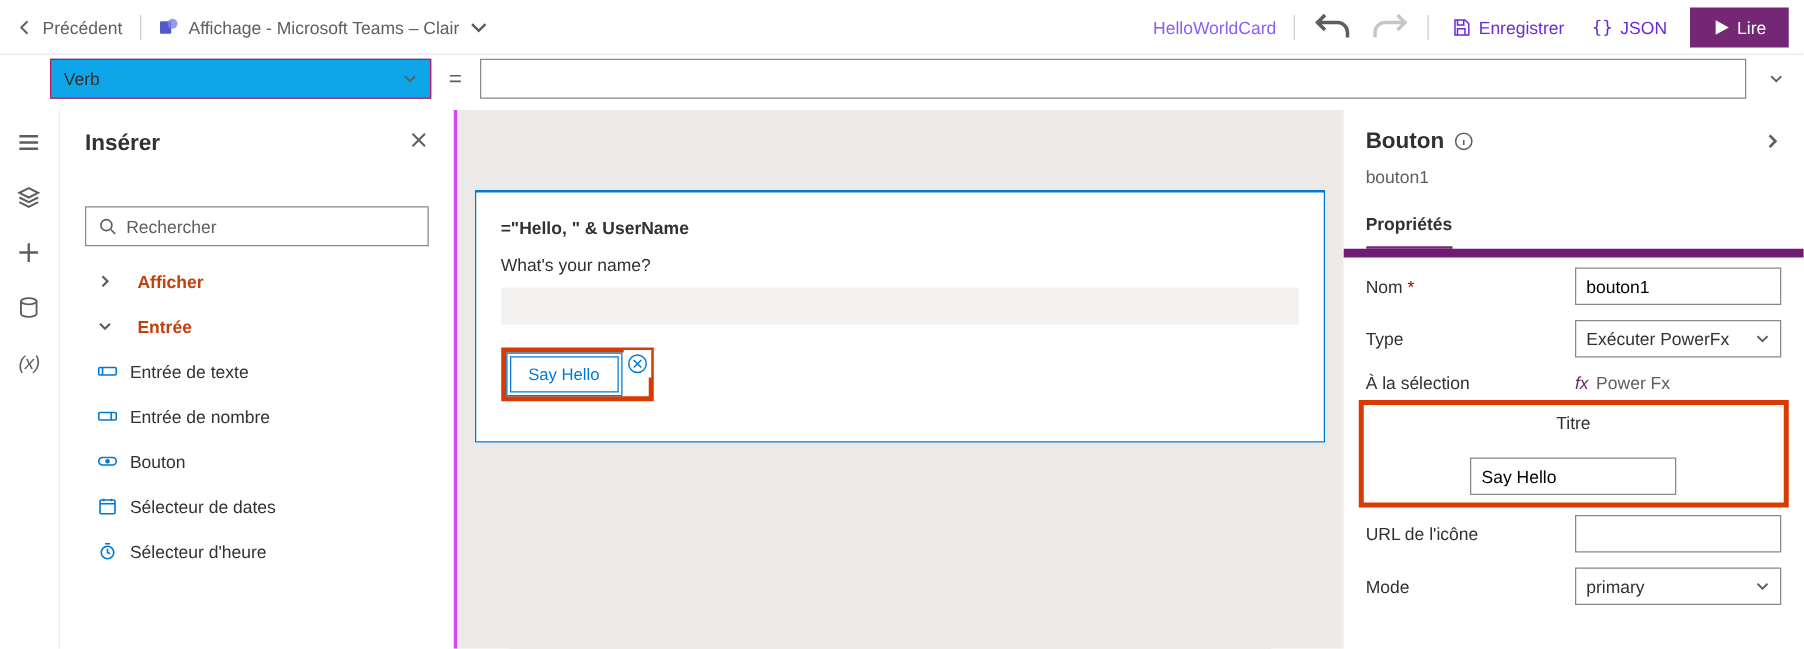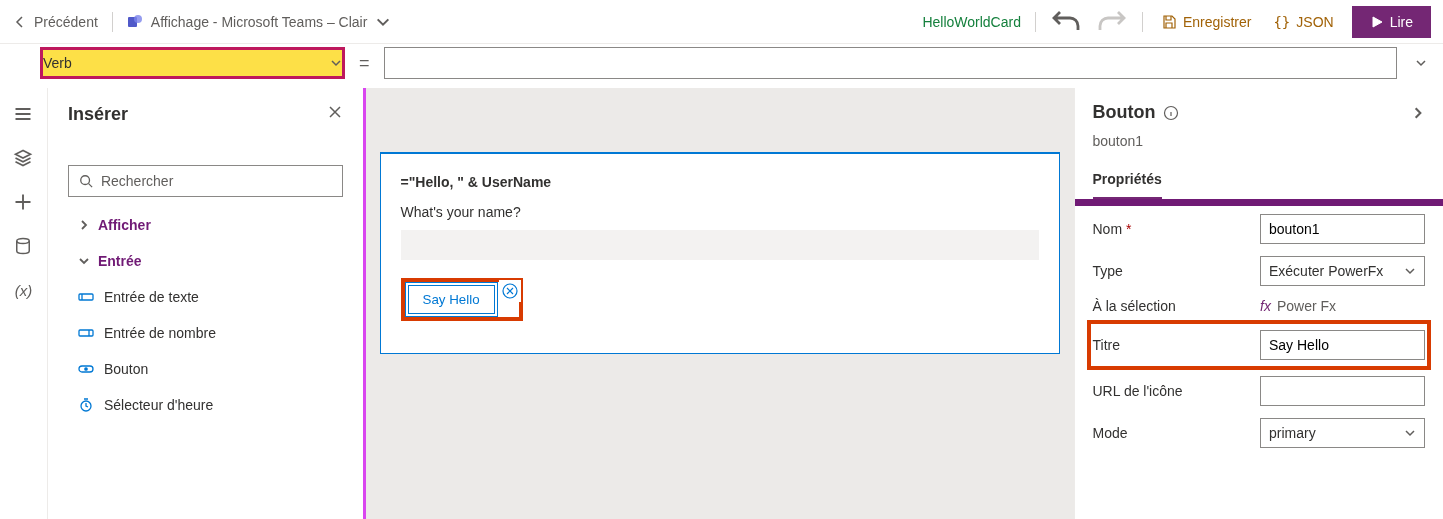--- a/index.html
+++ b/index.html
@@ -6,46 +6,46 @@
   body { width: 1443px; height: 519px; background: #fff; color: #323130; font-size: 14px; overflow: hidden; }
 
   
   .topbar { height: 44px; display: flex; align-items: center; padding: 0 12px; gap: 14px; border-bottom: 1px solid #edebe9; }
   .topbar .back { display: flex; align-items: center; gap: 6px; color: #605e5c; cursor: pointer; }
   .topbar .back svg { width: 16px; height: 16px; stroke: #605e5c; }
   .topbar .sep { width: 1px; height: 20px; background: #d2d0ce; }
   .topbar .themewrap { display: flex; align-items: center; gap: 8px; color: #605e5c; cursor: pointer; text-align: right; }
   .topbar .themewrap svg { width: 16px; height: 16px; }
   .topbar .spacer { flex: 1; }
-  .topbar .cardname { display: flex; align-items: center; gap: 6px; color: #15803d; cursor: pointer; }
+  .topbar .cardname { display: flex; align-items: center; gap: 6px; color: #8b5cf6; cursor: pointer; }
   .topbar .iconbtn { display: flex; align-items: center; justify-content: center; width: 32px; height: 32px; color: #605e5c; cursor: pointer; }
   .topbar .iconbtn.disabled { color: #c8c6c4; }
-  .topbar .txtbtn { display: flex; align-items: center; gap: 6px; color: #a16207; cursor: pointer; padding: 0 4px; }
+  .topbar .txtbtn { display: flex; align-items: center; gap: 6px; color: #6d28d9; cursor: pointer; padding: 0 4px; }
   .topbar .play { background: #742774; color: #fff; display: flex; align-items: center; gap: 6px; height: 32px; padding: 0 18px; cursor: pointer; }
   .topbar .play svg { fill: #fff; stroke: #fff; }
 
   
   .formulabar { height: 44px; display: flex; align-items: center; padding: 4px 12px 10px 40px; gap: 14px; }
-  .formulabar .propsel { width: 305px; height: 32px; border: 3px solid #be185d; display: flex; align-items: center; justify-content: space-between; padding: 0 0; background: #fde047; }
+  .formulabar .propsel { width: 305px; height: 32px; border: 1px solid #be185d; display: flex; align-items: center; justify-content: space-between; padding: 0 10px; background: #0ea5e9; }
   .formulabar .eq { color: #605e5c; font-size: 18px; }
   .formulabar .expr { flex: 1; height: 32px; border: 1px solid #8a8886; padding: 0 10px; display:flex; align-items:center; }
   .formulabar .expand { width: 20px; display:flex; justify-content:center; align-items:center; color:#605e5c; }
 
   
   .main { display: flex; height: calc(519px - 44px - 44px); }
   .rail { width: 48px; border-right: 1px solid #edebe9; display: flex; flex-direction: column; align-items: center; padding-top: 16px; gap: 24px; }
   .rail .ritem { width: 20px; height: 20px; display: flex; align-items: center; justify-content: center; color: #605e5c; cursor: pointer; }
   .rail .ritem.var { font-style: italic; font-size: 15px; }
 
   .insertpanel { width: 318px; border-right: 3px solid #d946ef; display: flex; flex-direction: column; }
   .insertpanel .ptitle { display: flex; align-items: center; justify-content: space-between; padding: 16px 20px 12px 20px; font-size: 18px; font-weight: 600; }
   .insertpanel .ptitle .close { cursor: pointer; color: #605e5c; }
   .insertpanel .searchwrap { padding: 0 20px 10px 20px; margin-top: 28px; }
   .insertpanel .search { height: 32px; border: 1px solid #8a8886; display: flex; align-items: center; gap: 8px; padding: 0 10px; color: #605e5c; }
-  .insertpanel .cat { padding: 10px 20px 10px 30px; display: flex; align-items: center; gap: 8px; font-weight: 600; cursor: pointer; color:#701a75; }
+  .insertpanel .cat { padding: 10px 20px 10px 30px; display: flex; align-items: center; gap: 20px; font-weight: 600; cursor: pointer; color:#c2410c; }
   .insertpanel .cat svg { width: 12px; height: 12px; stroke: #605e5c; }
   .insertpanel .item { padding: 10px 3px 10px 30px; display: flex; align-items: center; gap: 10px; cursor: pointer; color:#323130; }
   .insertpanel .item .ii { width: 16px; height: 16px; color: #0078d4; display:flex; align-items:center; justify-content:center; }
 
   .canvaswrap { flex: 1; background: #eceae8; padding: 0 14px 14px 14px; display:flex; justify-content:center; align-items:flex-start; }
   .card { width: 680px; background: #fff; border: 1px solid #0078d4; border-top-width:2px; margin-top: 64px; padding: 20px 20px 32px 20px; position: relative; }
   .card .ctitle { font-weight: 600; margin-bottom: 14px; }
   .card .qlabel { margin-bottom: 10px; }
   .card .qinput { width: 100%; height: 30px; background: #f3f2f1; border: none; }
   .selwrap { position: relative; display: inline-block; margin-top: 18px; padding: 3px 24px 3px 3px; border: 4px solid #d83b01; }
@@ -59,21 +59,21 @@
   .proppanel .tabs { padding: 6px 18px 0 18px; border-bottom: 7px solid #701a75; display:flex; }
   .proppanel .tab { padding: 6px 0 10px 0; font-weight:600; color:#323130; border-bottom: 2px solid #742774; }
   .proppanel .rows { padding: 8px 18px 0 18px; display:flex; flex-direction:column; gap: 12px; }
   .proppanel .rowi { display:flex; align-items:center; justify-content:space-between; gap: 20px; position:relative; }
   .proppanel .rowi .lab { flex: 1; }
   .proppanel .rowi .req { color:#a80000; }
   .proppanel .rowi input, .proppanel .rowi .select { width: 165px; height: 30px; border: 1px solid #8a8886; padding: 0 8px; font-size: 14px; background:#fff; }
   .proppanel .rowi .select { display:flex; align-items:center; justify-content:space-between; }
   .proppanel .rowi .fxlink { width:165px; display:flex; align-items:center; gap:6px; color:#605e5c; }
   .proppanel .rowi .fxlink .fx { font-style:italic; color:#742774; }
-  .redbox { outline: 4px solid #d83b01; outline-offset: 2px; padding:4px 0; }
+  .redbox { outline: 4px solid #d83b01; outline-offset: 2px; padding:4px 0;flex-direction:column; }
   .chev { width:12px; height:12px; }
 </style>
 </head>
 <body>
 
 <div class="topbar">
   <div class="back">
     <svg viewBox="0 0 16 16" fill="none" stroke="currentColor" stroke-width="1.5">
         <path d="M10 3 5 8l5 5"></path>
       </svg>
@@ -226,20 +226,29 @@
       <span>Entrée de nombre</span>
     </div>
     <div class="item">
       <span class="ii">
           <svg width="16" height="16" viewBox="0 0 16 16" fill="none" stroke="#0078d4" stroke-width="1.3">
             <rect x="1" y="5" width="14" height="6" rx="3"></rect>
             <circle cx="8" cy="8" r="1.2" fill="#0078d4"></circle>
           </svg>
         </span>
       <span>Bouton</span>
+    </div>
+    <div class="item">
+      <span class="ii">
+          <svg width="16" height="16" viewBox="0 0 16 16" fill="none" stroke="#0078d4" stroke-width="1.3">
+            <rect x="2" y="3" width="12" height="11" rx="1"></rect>
+            <path d="M2 6h12M5 2v2M11 2v2"></path>
+          </svg>
+        </span>
+      <span>Sélecteur de dates</span>
     </div>
     <div class="item">
       <span class="ii">
           <svg width="16" height="16" viewBox="0 0 16 16" fill="none" stroke="#0078d4" stroke-width="1.3">
             <circle cx="8" cy="9" r="5"></circle>
             <path d="M8 6v3l2 1M6 2h4"></path>
           </svg>
         </span>
       <span>Sélecteur d'heure</span>
     </div>

